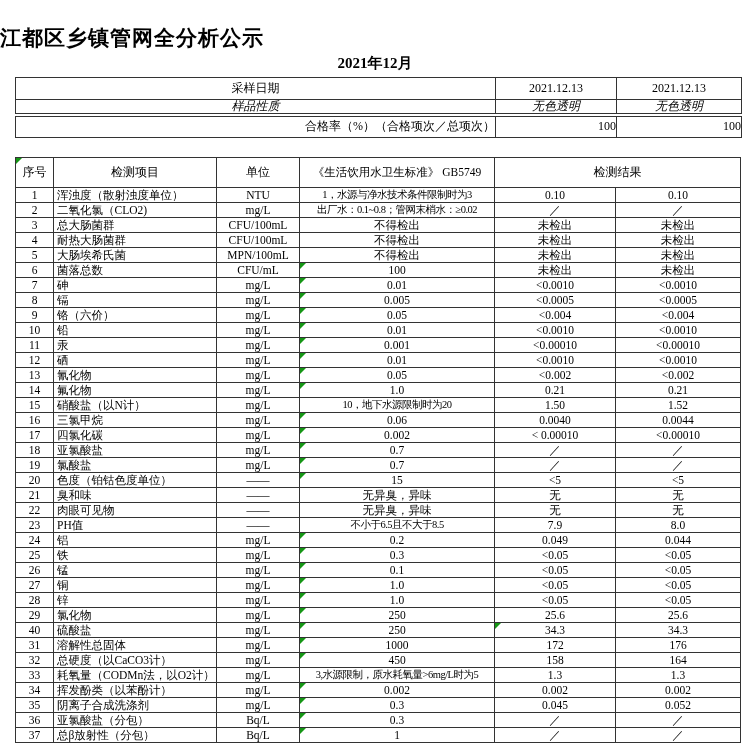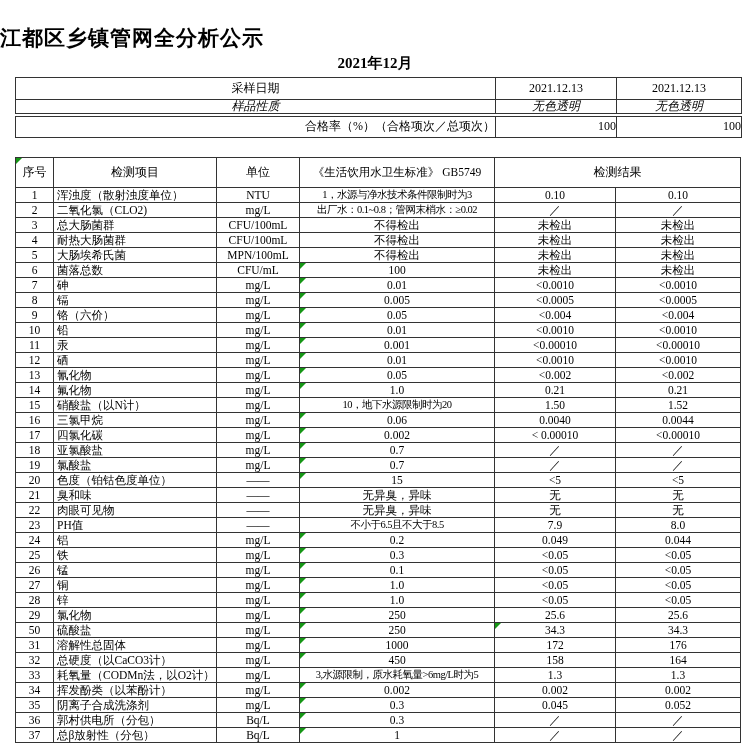--- a/index.html
+++ b/index.html
@@ -323,21 +323,21 @@
           </tr>
           <tr>
             <td>29</td>
             <td class="item">氯化物</td>
             <td>mg/L</td>
             <td class="tri">250</td>
             <td>25.6</td>
             <td>25.6</td>
           </tr>
           <tr>
-            <td>50</td>
+            <td>40</td>
             <td class="item">硫酸盐</td>
             <td>mg/L</td>
             <td class="tri">250</td>
             <td class="tri">34.3</td>
             <td>34.3</td>
           </tr>
           <tr>
             <td>31</td>
             <td class="item">溶解性总固体</td>
             <td>mg/L</td>
@@ -372,21 +372,21 @@
           <tr>
             <td>35</td>
             <td class="item">阴离子合成洗涤剂</td>
             <td>mg/L</td>
             <td class="tri">0.3</td>
             <td>0.045</td>
             <td>0.052</td>
           </tr>
           <tr>
             <td>36</td>
-            <td class="item">郭村供电所（分包）</td>
+            <td class="item">亚氯酸盐（分包）</td>
             <td>Bq/L</td>
             <td class="tri">0.3</td>
             <td>／</td>
             <td>／</td>
           </tr>
           <tr>
             <td>37</td>
             <td class="item">总β放射性（分包）</td>
             <td>Bq/L</td>
             <td class="tri">1</td>

